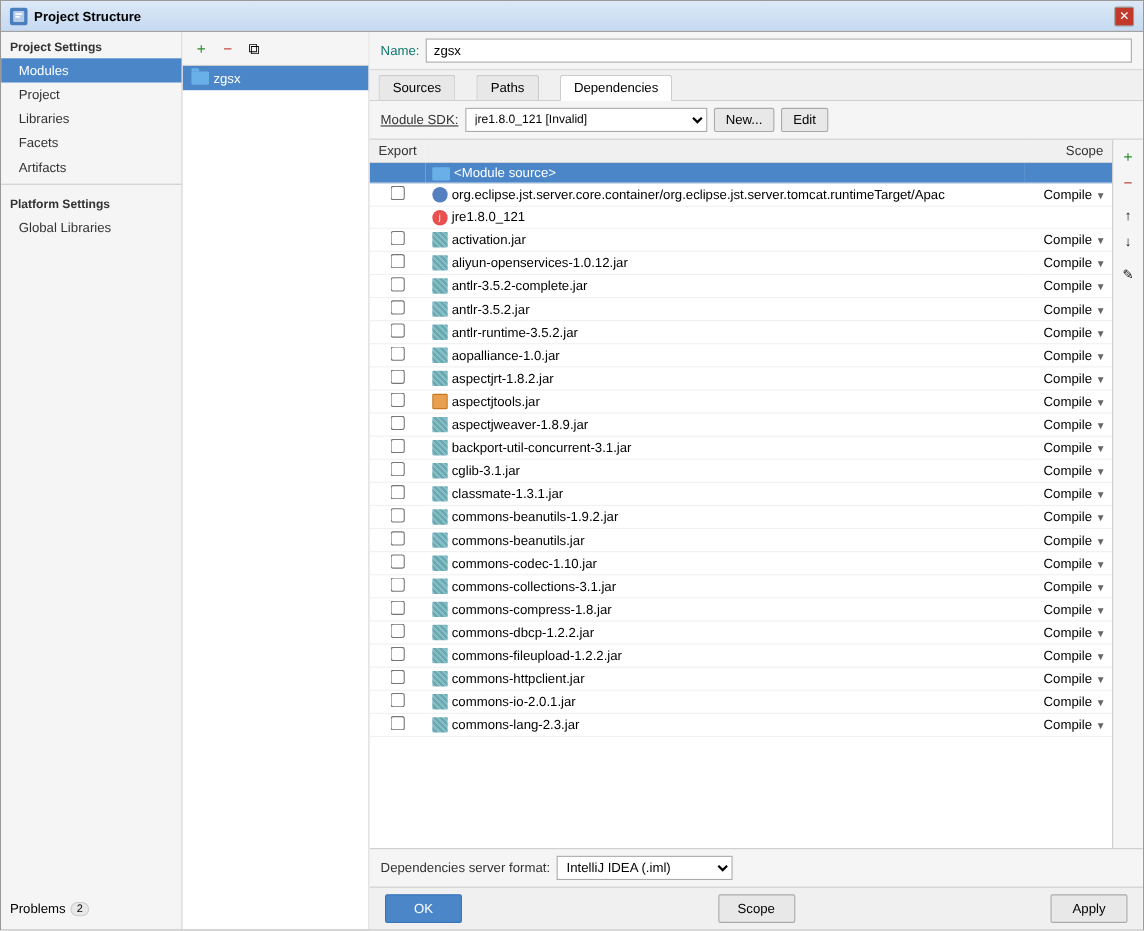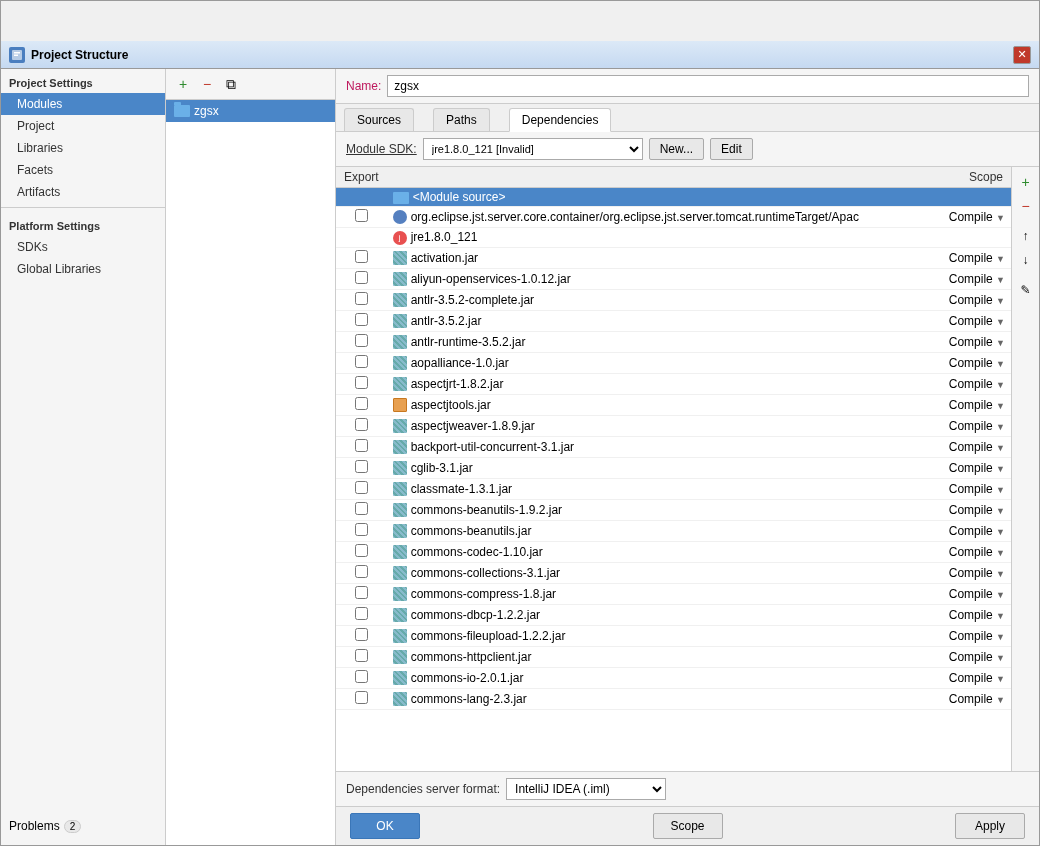--- a/index.html
+++ b/index.html
@@ -1,20 +1,20 @@
 <!DOCTYPE html>
 <html><head>
   <meta charset="utf-8">
   <style>
     * { box-sizing: border-box; margin: 0; padding: 0; }
     body { font-family: 'Segoe UI', Arial, sans-serif; font-size: 12px; background: #f0f0f0; }
     
     .window { width: 1040px; height: 846px; background: #f0f0f0; border: 1px solid #999; display: flex; flex-direction: column; }
     
-    .title-bar { background: linear-gradient(to bottom, #dce9f7, #c5d9f1); height: 28px; display: flex; align-items: center; padding: 0 8px; border-bottom: 1px solid #999; flex-shrink: 0; margin-top: 40px; }
+    .title-bar { background: linear-gradient(to bottom, #dce9f7, #c5d9f1); height: 28px; display: flex; align-items: center; padding: 0 8px; border-bottom: 1px solid #999; flex-shrink: 0; }
     .title-bar-icon { width: 16px; height: 16px; margin-right: 6px; background: #4a7ebf; border-radius: 2px; display: flex; align-items: center; justify-content: center; color: white; font-size: 9px; flex-shrink: 0; }
     .title-bar-text { font-size: 12px; font-weight: bold; color: #000; flex: 1; }
     .title-bar-close { width: 18px; height: 18px; background: #c0392b; border: 1px solid #999; display: flex; align-items: center; justify-content: center; color: white; font-size: 11px; cursor: pointer; border-radius: 2px; }
     
     .content { display: flex; flex: 1; overflow: hidden; }
     
     
     .sidebar { width: 165px; background: #f5f5f5; border-right: 1px solid #ccc; display: flex; flex-direction: column; flex-shrink: 0; }
     .sidebar-section-header { font-size: 11px; font-weight: bold; color: #333; padding: 8px 8px 4px 8px; }
     .sidebar-item { padding: 4px 8px 4px 16px; cursor: pointer; color: #333; font-size: 12px; }
@@ -31,21 +31,21 @@
     .toolbar-btn.red { color: #c0392b; }
     .module-tree { flex: 1; overflow: auto; }
     .module-tree-item { display: flex; align-items: center; padding: 4px 8px; cursor: pointer; }
     .module-tree-item.selected { background: #4a86c8; color: white; }
     .module-folder-icon { width: 16px; height: 12px; background: #6ab0e8; border-radius: 1px; margin-right: 4px; flex-shrink: 0; position: relative; }
     .module-folder-icon::before { content: ''; position: absolute; top: -3px; left: 0; width: 7px; height: 3px; background: #6ab0e8; border-radius: 1px 1px 0 0; }
     
     
     .main-area { flex: 1; display: flex; flex-direction: column; background: #fff; overflow: hidden; }
     .name-bar { display: flex; align-items: center; padding: 6px 10px; border-bottom: 1px solid #ccc; background: #f5f5f5; }
-    .name-label { font-size: 12px; color: #be185d; margin-right: 6px; }
+    .name-label { font-size: 12px; color: #0f766e; margin-right: 6px; }
     .name-input { flex: 1; border: 1px solid #aaa; padding: 2px 6px; font-size: 12px; height: 22px; }
     
     .tabs { display: flex; padding: 4px 8px 0 8px; background: #f0f0f0; border-bottom: 1px solid #ccc; }
     .tab { padding: 4px 12px; border: 1px solid #ccc; border-bottom: none; background: #e8e8e8; cursor: pointer; font-size: 12px; border-radius: 3px 3px 0 0; margin-right: 19px; }
     .tab.active { background: #fff; border-bottom: 1px solid #fff; margin-bottom: -1px; z-index: 1; }
     
     .tab-content { flex: 1; display: flex; flex-direction: column; overflow: hidden; }
     
     .sdk-bar { display: flex; align-items: center; padding: 6px 10px; border-bottom: 1px solid #ccc; background: #f5f5f5; gap: 6px; }
     .sdk-label { font-size: 12px; color: #333; }
@@ -116,23 +116,20 @@
       </div>
       <div class="sidebar-item">
         <span>Facets</span>
       </div>
       <div class="sidebar-item">
         <span>Artifacts</span>
       </div>
       <div class="sidebar-divider"></div>
       <div class="sidebar-section-header">Platform Settings</div>
       <div class="sidebar-item">
-        <span>SDKs</span>
-      </div>
-      <div class="sidebar-item">
         <span>Global Libraries</span>
       </div>
       <div style="flex:1"></div>
       <div class="problems-item">
         <span>Problems</span>
         <span class="problems-badge">2</span>
       </div>
       <div style="height:8px"></div>
     </div>
 

